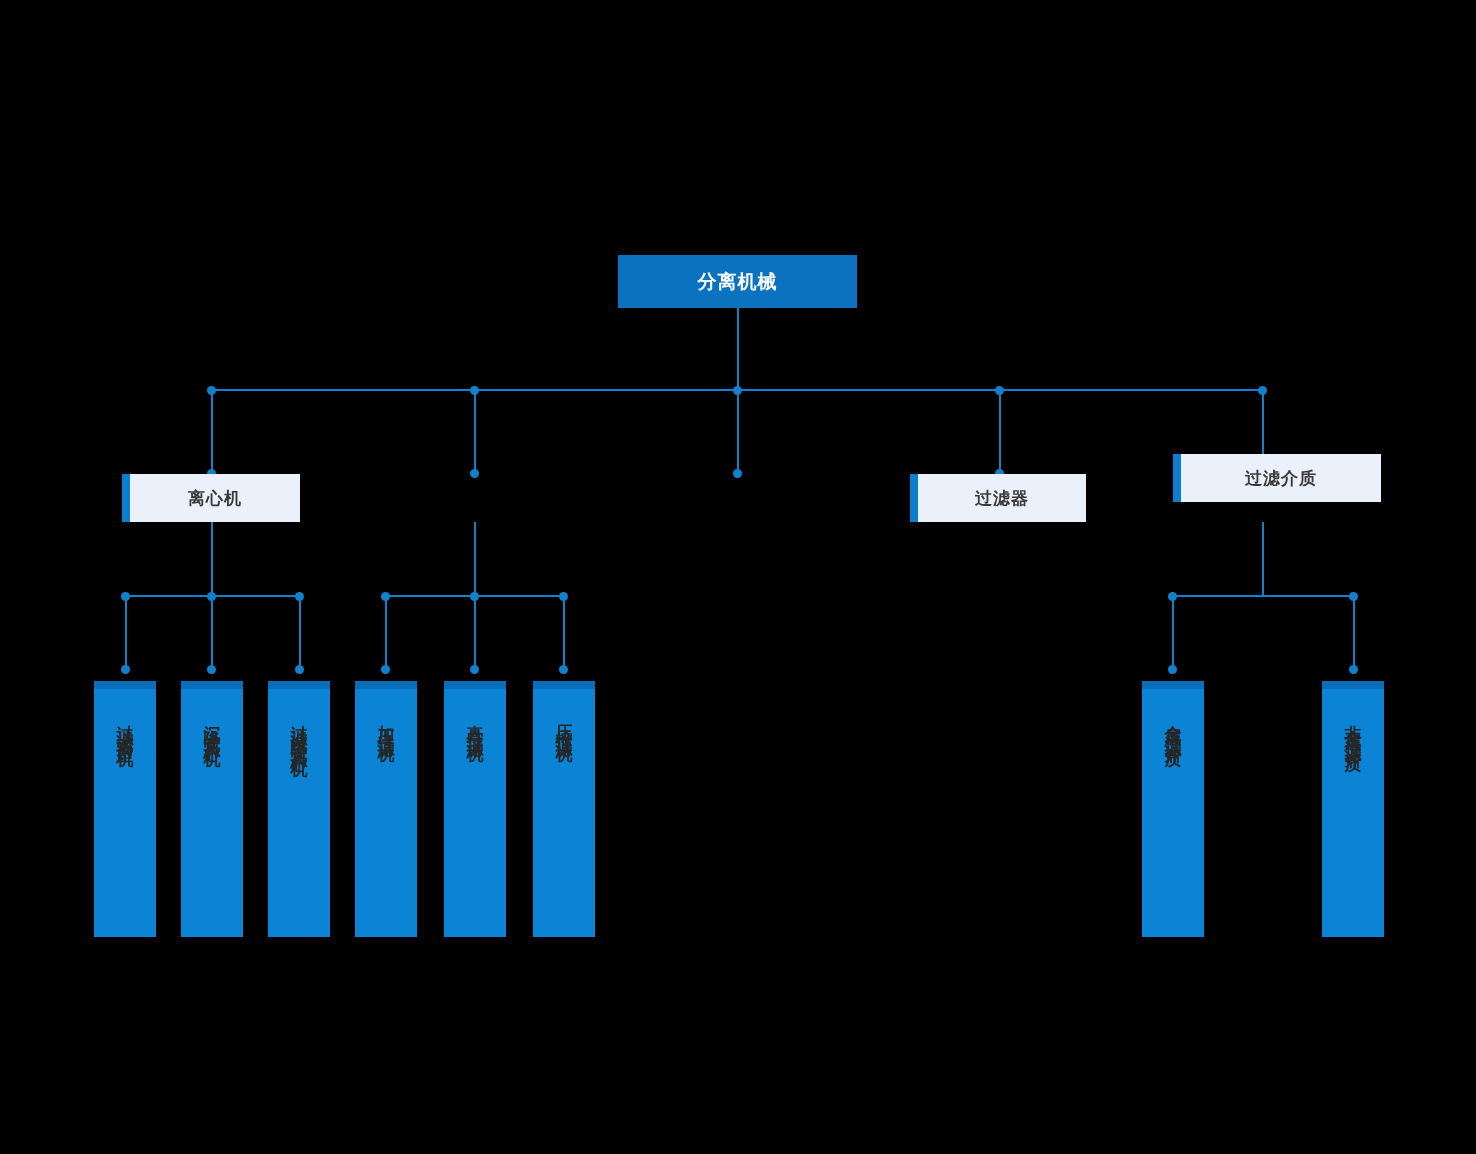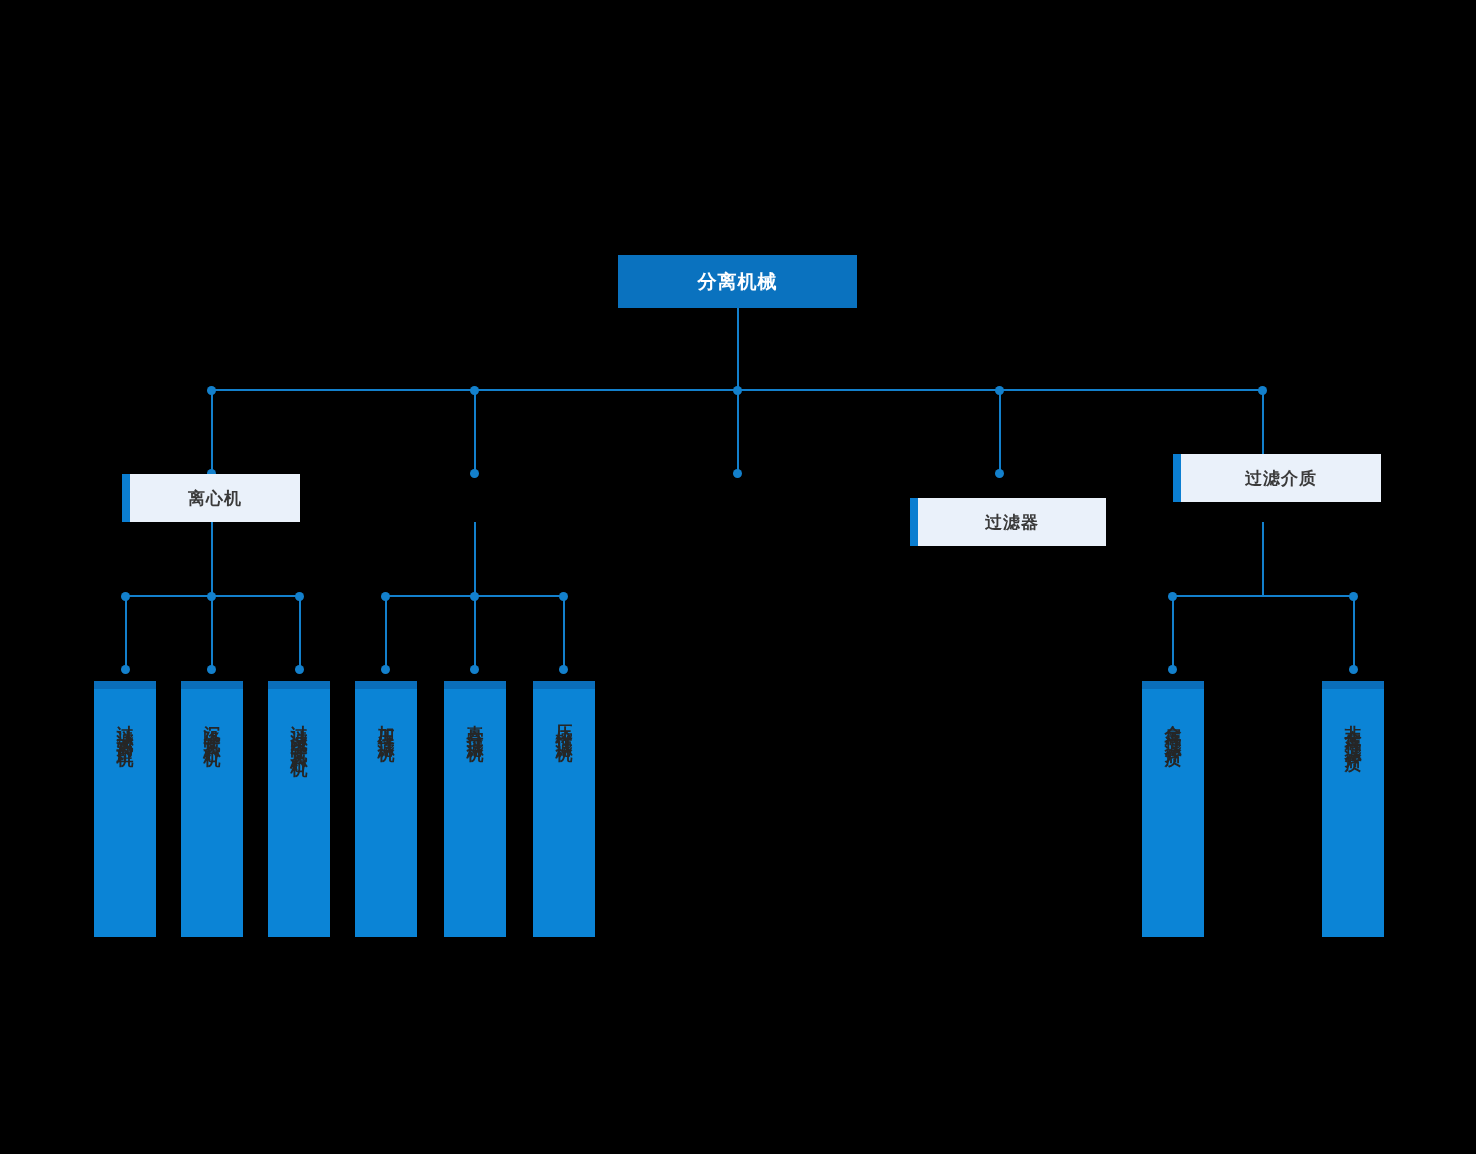--- a/index.html
+++ b/index.html
@@ -121,21 +121,21 @@
 
   <div class="dot" style="left:207px; top:469px;"></div>
   <div class="dot" style="left:470px; top:469px;"></div>
   <div class="dot" style="left:733px; top:469px;"></div>
   <div class="dot" style="left:995px; top:469px;"></div>
   <div class="dot" style="left:1258px; top:469px;"></div>
 
   <div class="l2-node" style="left:122px; top:474px; width:178px; height:48px;">
     <span class="l2-label">离心机</span>
   </div>
-  <div class="l2-node" style="left:910px; top:498px; width:196px; height:48px;">
+  <div class="l2-node" style="left:910px; top:474px; width:176px; height:48px;">
     <span class="l2-label">过滤器</span>
   </div>
   <div class="l2-node" style="left:1173px; top:454px; width:208px; height:48px;">
     <span class="l2-label">过滤介质</span>
   </div>
 
   <div class="vline" style="left:211px; top:522px; height:74px;"></div>
   <div class="hline" style="left:125px; top:595px; width:175px;"></div>
   <div class="dot" style="left:121px; top:592px;"></div>
   <div class="dot" style="left:207px; top:592px;"></div>

